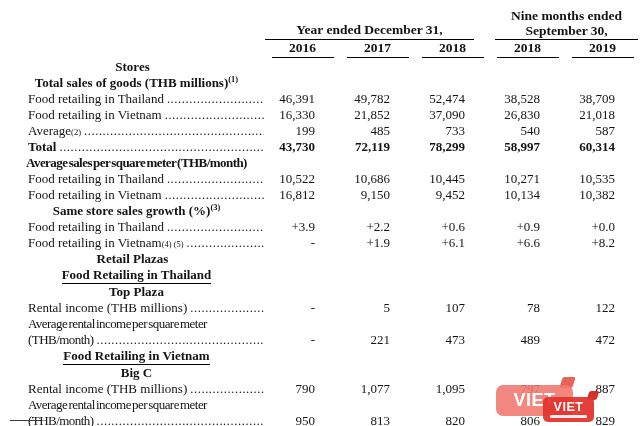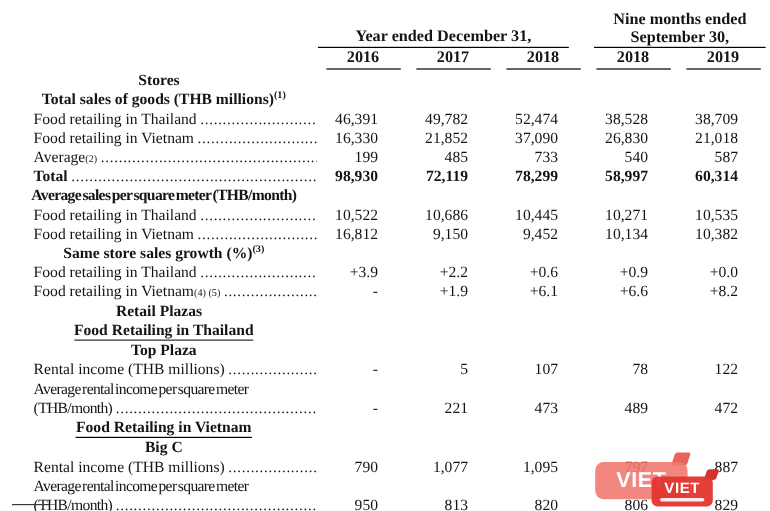--- a/index.html
+++ b/index.html
@@ -143,21 +143,21 @@
           <td class="val">540</td>
           <td class="val">587</td>
         </tr>
         <tr>
           <td class="lbl data-bold">
             <div class="dotline">
               <span class="t">Total</span>
               <span class="dots"></span>
             </div>
           </td>
-          <td class="val b">98,930</td>
+          <td class="val b">43,730</td>
           <td class="val b">72,119</td>
           <td class="val b">78,299</td>
           <td class="val b">58,997</td>
           <td class="val b">60,314</td>
         </tr>
         <tr>
           <td class="lbl heading cond">
             <div class="plain"><span class="t">Average sales per square meter (THB/month)</span></div>
           </td>
           <td colspan="5" class="filler"></td>

